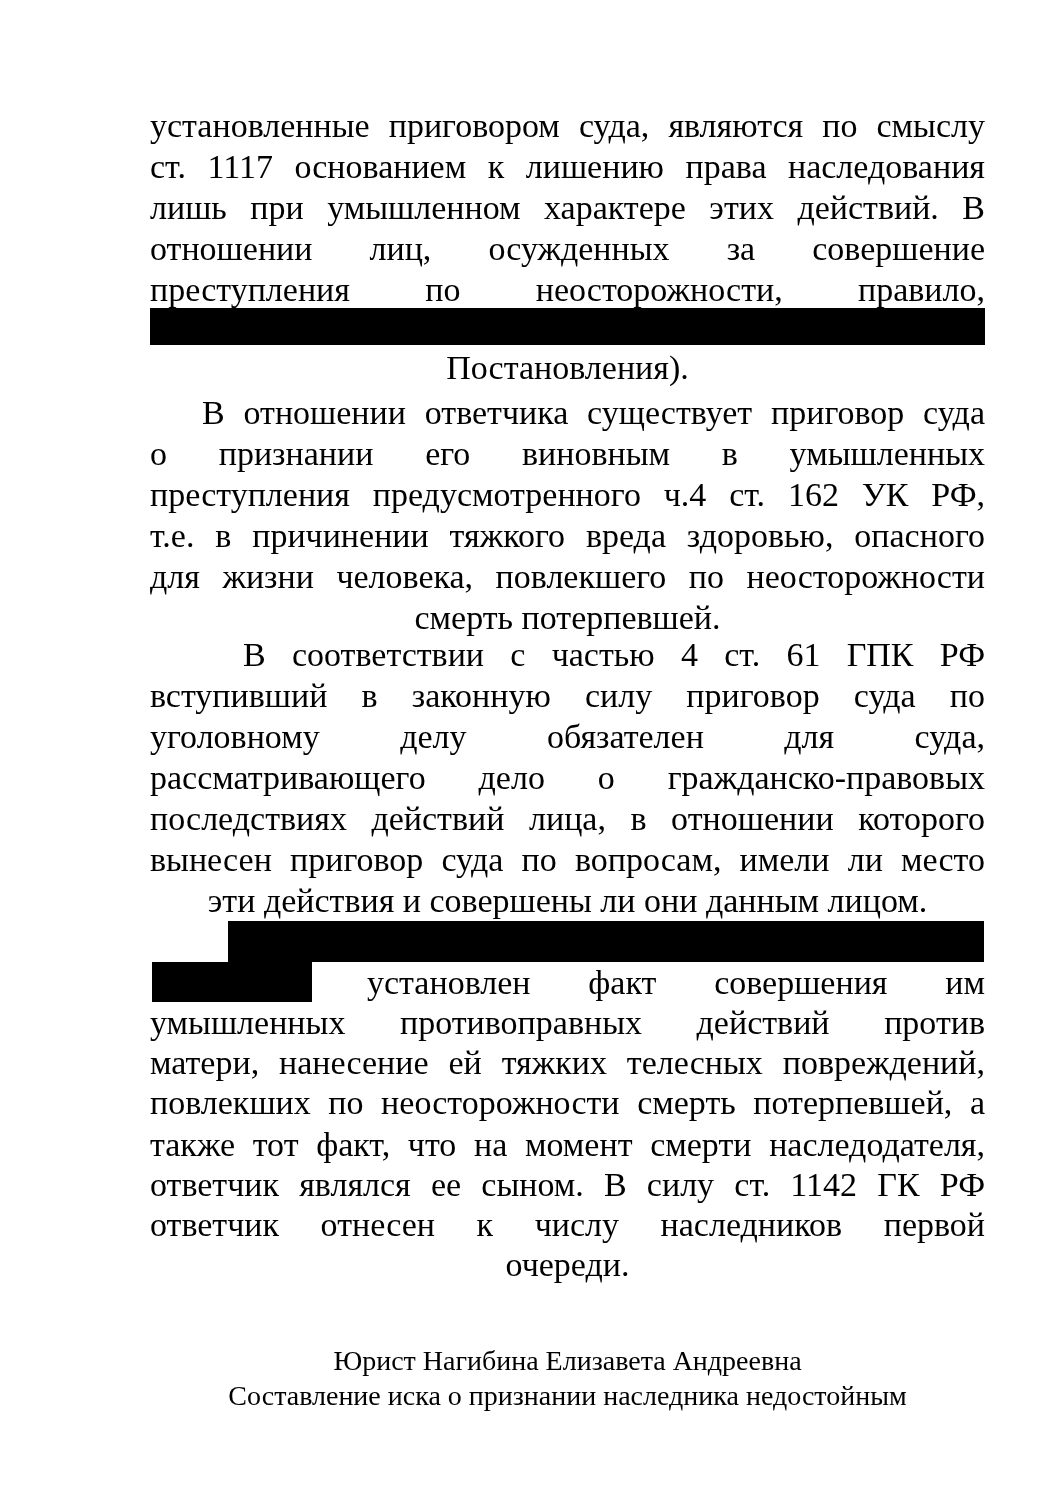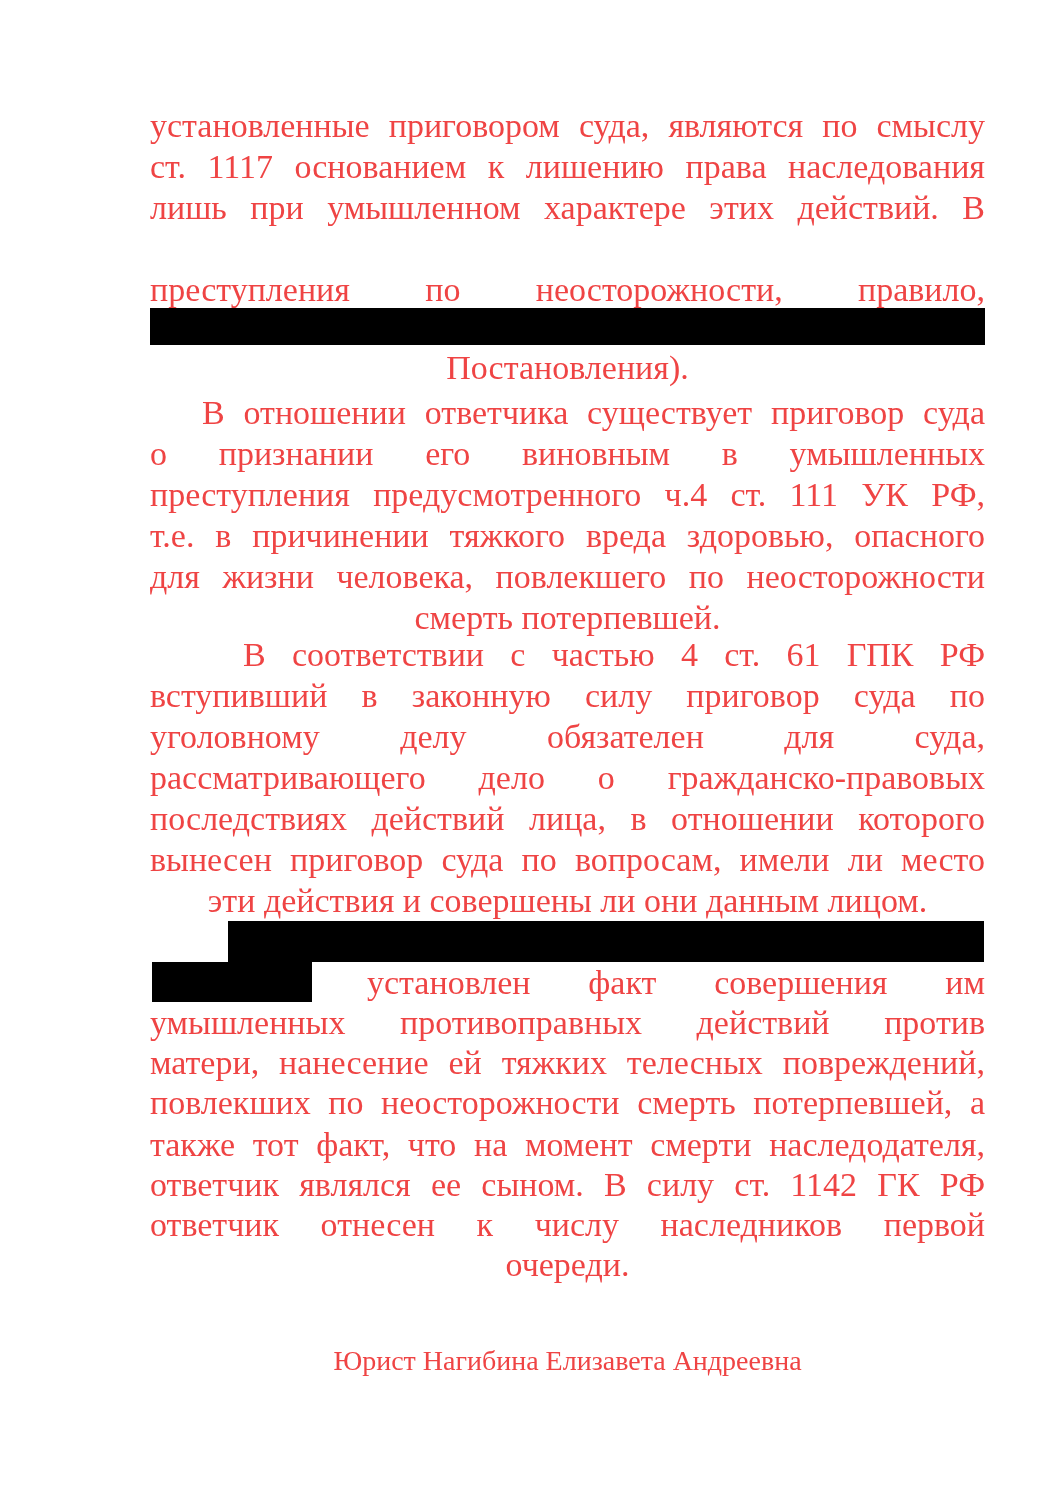--- a/index.html
+++ b/index.html
@@ -7,21 +7,21 @@
     padding: 0;
     background: #ffffff;
   }
   .page {
     position: relative;
     width: 1061px;
     height: 1500px;
     background: #ffffff;
     overflow: hidden;
     font-family: "Liberation Serif", "DejaVu Serif", serif;
-    color: #ef4444;
+    color: #000000;
   }
   .ln {
     position: absolute;
     left: 150px;
     width: 835px;
     height: 41px;
     line-height: 41px;
     font-size: 34px;
     white-space: normal;
     overflow: visible;
@@ -48,29 +48,30 @@
   }
 </style>
 </head>
 <body>
 
 <div class="page">
 
   <div class="ln just" style="top:105px">установленные приговором суда, являются по смыслу</div>
   <div class="ln just" style="top:146px">ст. 1117 основанием к лишению права наследования</div>
   <div class="ln just" style="top:187px">лишь при умышленном характере этих действий. В</div>
+  <div class="ln just" style="top:228px">отношении лиц, осужденных за совершение</div>
   <div class="ln just" style="top:269px">преступления по неосторожности, правило,</div>
 
   <div class="bar" style="left:150px; top:308px; width:835px; height:37px"></div>
 
   <div class="ln left" style="top:347px">Постановления).</div>
 
   <div class="ln just" style="top:392px; padding-left:52px; width:783px">В отношении ответчика существует приговор суда</div>
   <div class="ln just" style="top:433px">о признании его виновным в умышленных</div>
-  <div class="ln just" style="top:474px">преступления предусмотренного ч.4 ст. 111 УК РФ,</div>
+  <div class="ln just" style="top:474px">преступления предусмотренного ч.4 ст. 162 УК РФ,</div>
   <div class="ln just" style="top:515px">т.е. в причинении тяжкого вреда здоровью, опасного</div>
   <div class="ln just" style="top:556px">для жизни человека, повлекшего по неосторожности</div>
   <div class="ln left" style="top:597px">смерть потерпевшей.</div>
 
   <div class="ln just" style="top:634px; padding-left:93px; width:742px">В соответствии с частью 4 ст. 61 ГПК РФ</div>
   <div class="ln just" style="top:675px">вступивший в законную силу приговор суда по</div>
   <div class="ln just" style="top:716px">уголовному делу обязателен для суда,</div>
   <div class="ln just" style="top:757px">рассматривающего дело о гражданско-правовых</div>
   <div class="ln just" style="top:798px">последствиях действий лица, в отношении которого</div>
   <div class="ln just" style="top:839px">вынесен приговор суда по вопросам, имели ли место</div>
@@ -82,14 +83,15 @@
   <div class="ln just" style="top:962px; padding-left:217px; width:618px">установлен факт совершения им</div>
   <div class="ln just" style="top:1002px">умышленных противоправных действий против</div>
   <div class="ln just" style="top:1042px">матери, нанесение ей тяжких телесных повреждений,</div>
   <div class="ln just" style="top:1082px">повлекших по неосторожности смерть потерпевшей, а</div>
   <div class="ln just" style="top:1124px">также тот факт, что на момент смерти наследодателя,</div>
   <div class="ln just" style="top:1164px">ответчик являлся ее сыном. В силу ст. 1142 ГК РФ</div>
   <div class="ln just" style="top:1204px">ответчик отнесен к числу наследников первой</div>
   <div class="ln left" style="top:1244px">очереди.</div>
 
   <div class="footer-ln" style="top:1344px">Юрист Нагибина Елизавета Андреевна</div>
+  <div class="footer-ln" style="top:1379px">Составление иска о признании наследника недостойным</div>
 
 </div>
 
 </body></html>

